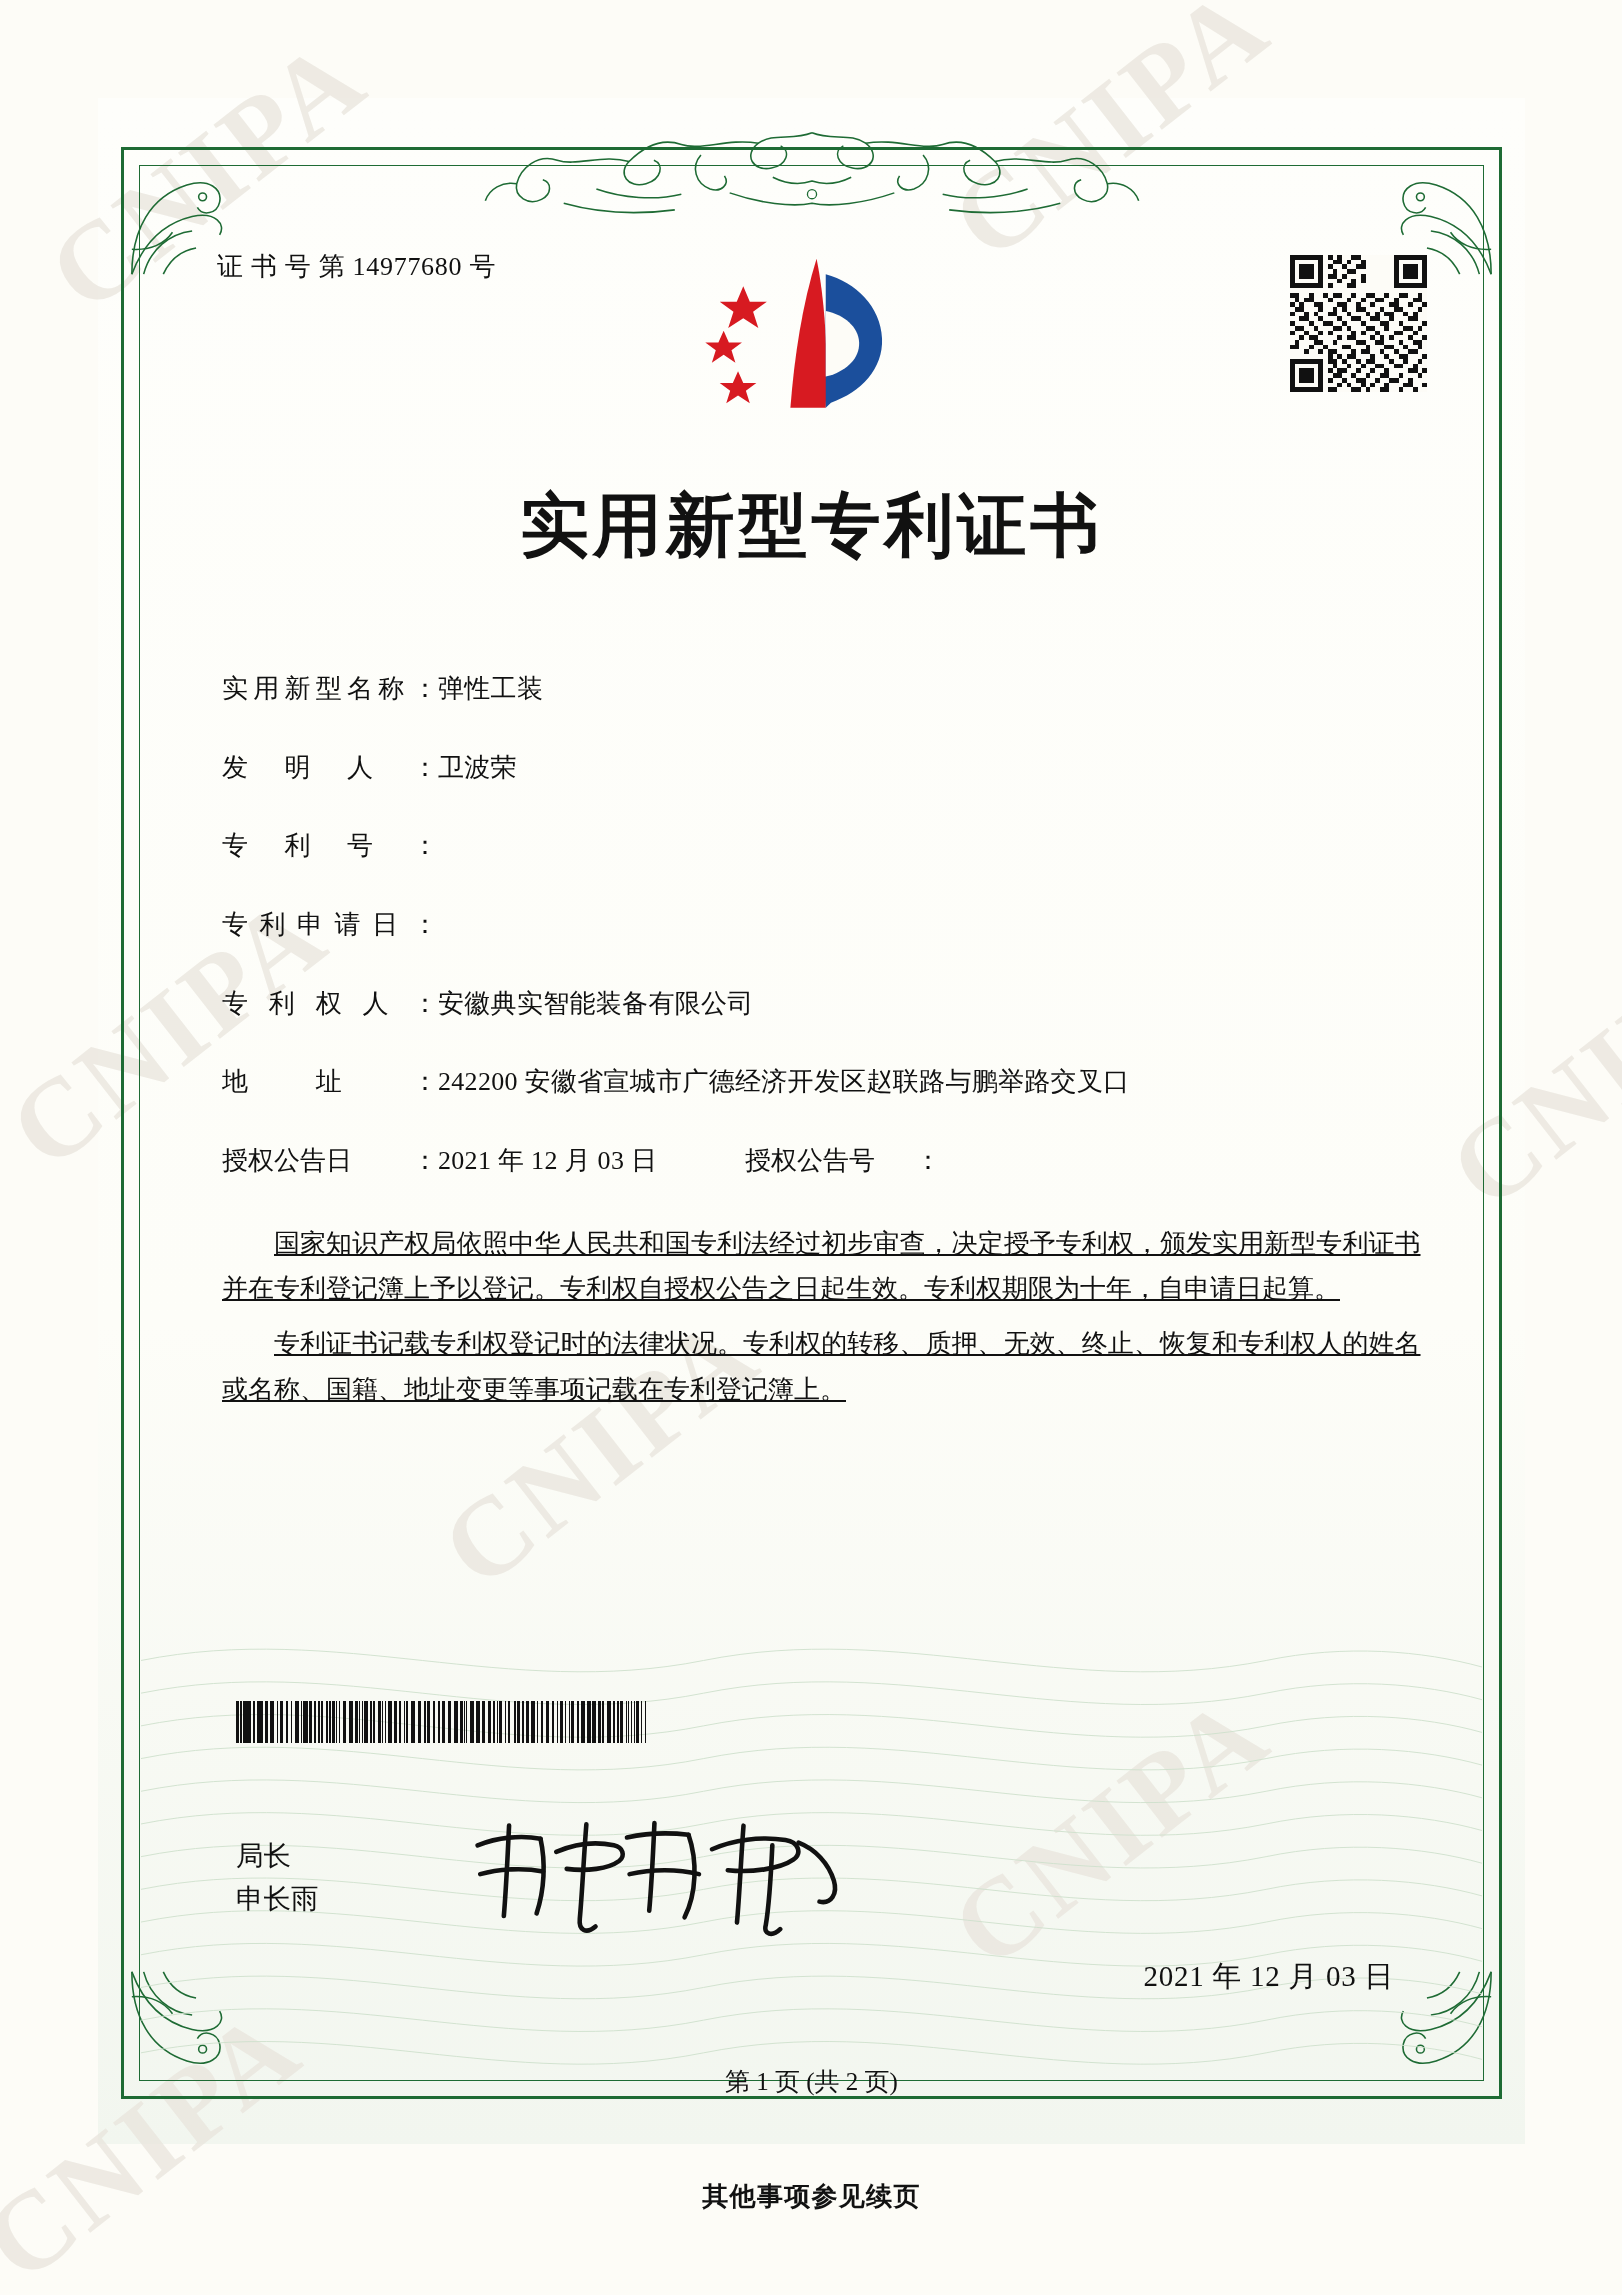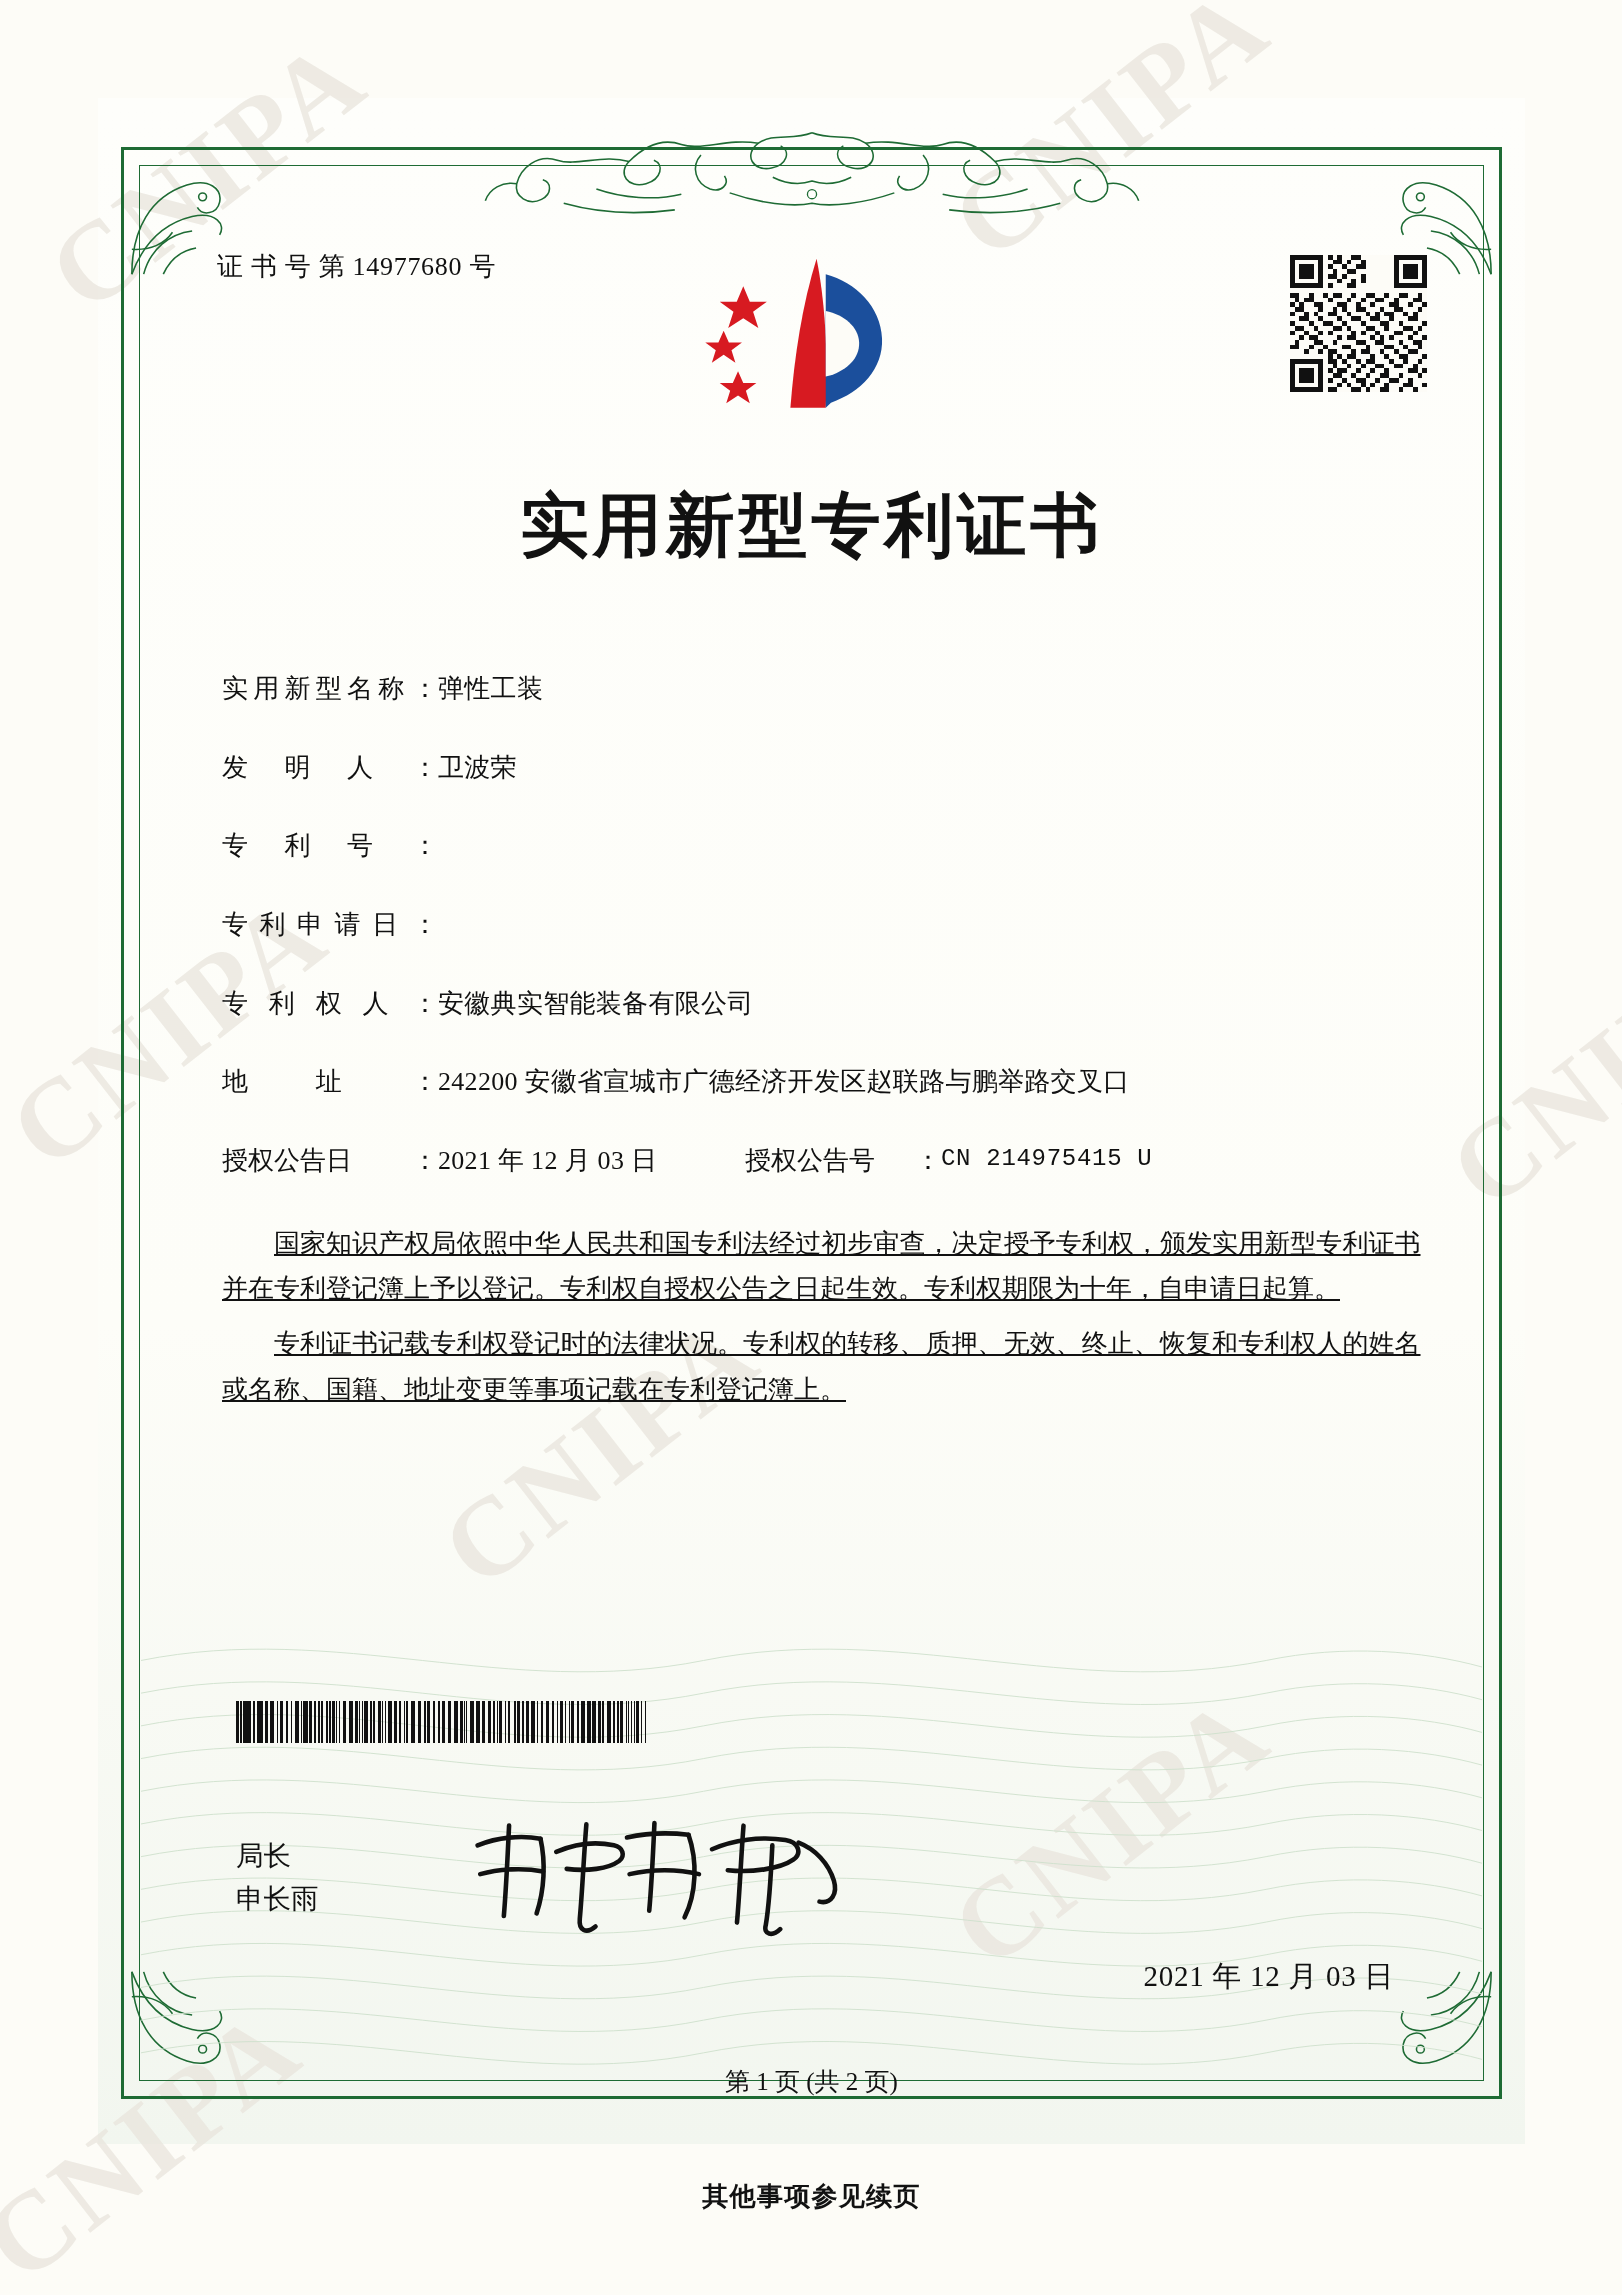--- a/index.html
+++ b/index.html
@@ -643,21 +643,20 @@
       <div class="frow two-col">
         <span class="flabel">
           <span>授权公告日</span>
             <span class="sep">：</span>
         </span>
         <span class="fvalue" style="flex:0 0 281px">2021 年 12 月 03 日</span>
         <span class="flabel2">
           <span>授权公告号</span>
             <span class="sep">：</span>
         </span>
-        <span class="fvalue2">CN 214975415 U</span>
       </div>
 
     </div>
 
     <div class="para">国家知识产权局依照中华人民共和国专利法经过初步审查，决定授予专利权，颁发实用新型专利证书并在专利登记簿上予以登记。专利权自授权公告之日起生效。专利权期限为十年，自申请日起算。</div>
     <div class="para">专利证书记载专利权登记时的法律状况。专利权的转移、质押、无效、终止、恢复和专利权人的姓名或名称、国籍、地址变更等事项记载在专利登记簿上。</div>
   </div>
 
   <div class="barcode" id="barcode">
       <i style="width:3.3px;margin-right:0.7px"></i>

